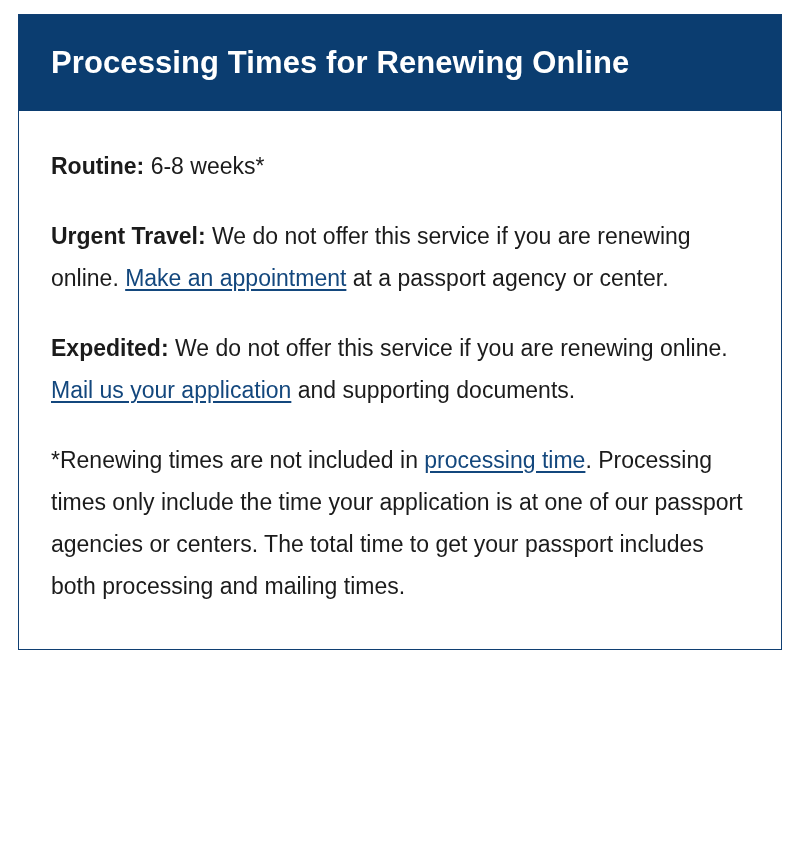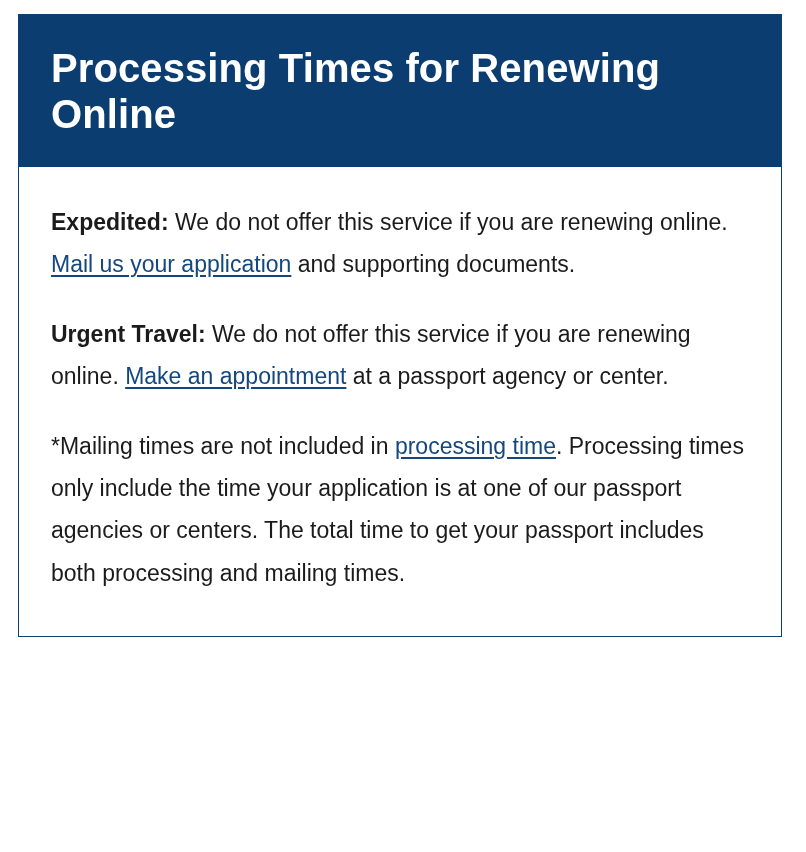--- a/index.html
+++ b/index.html
@@ -30,21 +30,21 @@
     border: 1px solid #103f72;
   }
   .card-header {
     background: #0b3d70;
     color: #ffffff;
     padding: 30px 32px 30px 32px;
     box-sizing: border-box;
   }
   .card-header h1 {
     margin: 0;
-    font-size: 40px;
+    font-size: 31px;
     line-height: 1.15;
     font-weight: bold;
     letter-spacing: 0.1px;
     color: #ffffff;
   }
   .card-body {
     padding: 34px 32px 38px 32px;
     box-sizing: border-box;
     background: #ffffff;
   }
@@ -72,28 +72,31 @@
 
 <div class="page">
   <div class="card">
 
     <div class="card-header">
       <h1>Processing Times for Renewing Online</h1>
     </div>
 
     <div class="card-body">
 
-
       <p class="para">
-        <span class="lead">Expedited:</span><span> We do not offer this service if you are renewing online. </span><a class="doc-link" href="#">Mail us your application</a><span> and supporting documents.</span>
+        <span class="lead">Routine:</span><span> 6-8 weeks*</span>
       </p>
 
       <p class="para">
         <span class="lead">Urgent Travel:</span><span> We do not offer this service if you are renewing online. </span><a class="doc-link" href="#">Make an appointment</a><span> at a passport agency or center.</span>
       </p>
 
       <p class="para">
-        <span>*Mailing times are not included in </span><a class="doc-link" href="#">processing time</a><span>. Processing times only include the time your application is at one of our passport agencies or centers. The total time to get your passport includes both processing and mailing times.</span>
+        <span class="lead">Expedited:</span><span> We do not offer this service if you are renewing online. </span><a class="doc-link" href="#">Mail us your application</a><span> and supporting documents.</span>
+      </p>
+
+      <p class="para">
+        <span>*Renewing times are not included in </span><a class="doc-link" href="#">processing time</a><span>. Processing times only include the time your application is at one of our passport agencies or centers. The total time to get your passport includes both processing and mailing times.</span>
       </p>
 
     </div>
   </div>
 </div>
 
 </body></html>

